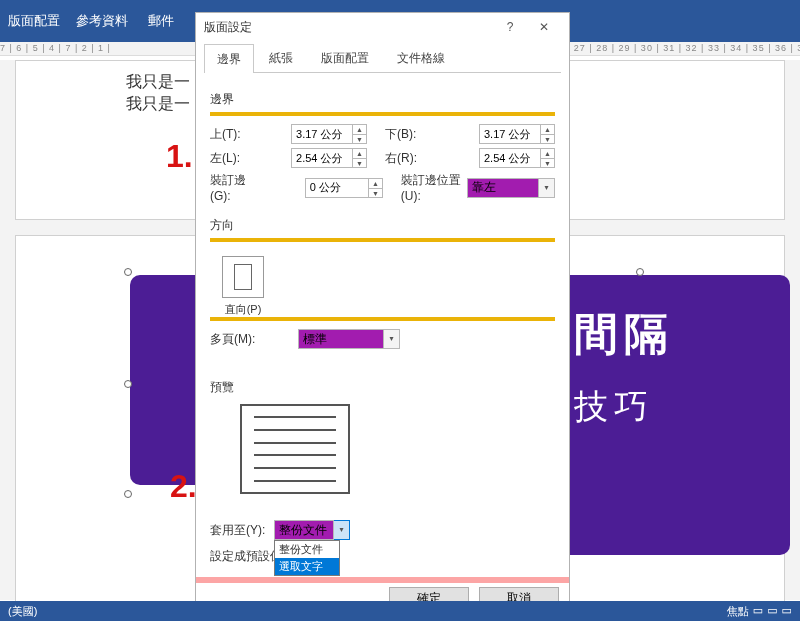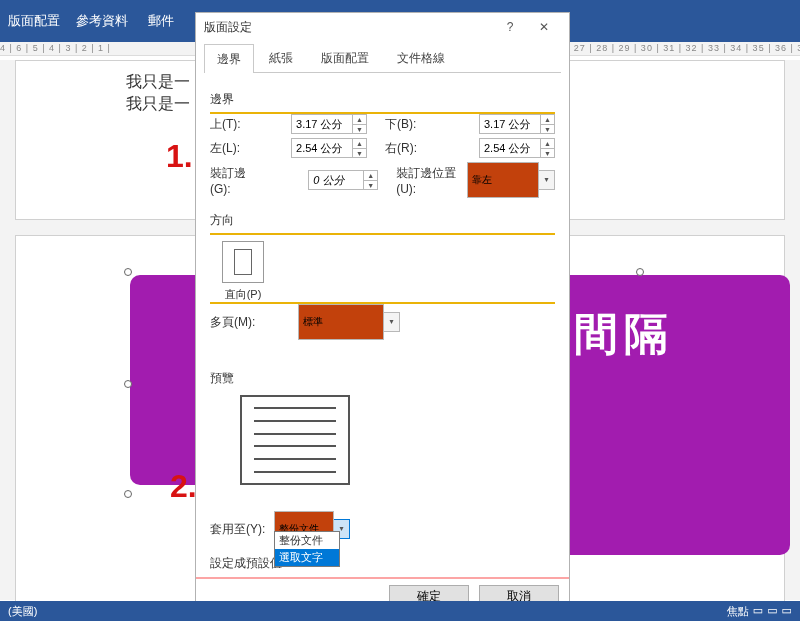--- a/index.html
+++ b/index.html
@@ -6,21 +6,21 @@
   body { margin: 0; width: 800px; height: 621px; background: #fff; overflow: hidden; position: relative; font-size: 12px; color: #333; }
 
   
   .ribbon { position: absolute; left: 0; top: 0; width: 800px; height: 42px; background: #2b579a; }
   .ribbon-label { position: absolute; top: 12px; color: #fff; font-size: 13px; }
   .ruler { position: absolute; left: 0; top: 42px; width: 800px; height: 14px; background: #f3f3f3; color: #888; font-size: 9px; letter-spacing: 1px; white-space: nowrap; overflow: hidden; padding-top: 1px; border-bottom: 1px solid #dcdcdc; }
   .doc { position: absolute; left: 0; top: 60px; width: 800px; height: 540px; background: #f3f3f3; }
   .page1 { position: absolute; left: 15px; top: 0; width: 770px; height: 160px; background: #fff; border: 1px solid #d0d0d0; }
   .page1-text { position: absolute; left: 110px; top: 10px; font-size: 16px; line-height: 22px; }
   .page2 { position: absolute; left: 15px; top: 175px; width: 770px; height: 370px; background: #fff; border: 1px solid #d0d0d0; }
-  .green-card { position: absolute; background: #a21caf; border-radius: 10px; color: #fff; }
+  .green-card { position: absolute; background: #4c1d95; border-radius: 10px; color: #fff; }
   .green-card.left { left: 130px; top: 275px; width: 140px; height: 210px; }
   .green-card.right { left: 560px; top: 275px; width: 230px; height: 280px; }
   .green-card .big { font-size: 44px; font-weight: 600; padding: 30px 0 0 14px; letter-spacing: 6px; }
   .green-card .mid { font-size: 34px; font-weight: 400; padding: 20px 0 0 14px; letter-spacing: 6px; }
   .sel-handle { position: absolute; width: 8px; height: 8px; background: #fff; border: 1px solid #666; border-radius: 50%; }
   .rot-handle { position: absolute; width: 18px; height: 18px; left: 305px; top: 280px; font-size: 16px; color: #888; }
 
   .annot { position: absolute; font-size: 32px; font-weight: 600; color: #d81313; font-family: Arial, sans-serif; }
   .annot-box { position: absolute; border: 4px solid #d81313; pointer-events: none; }
 
@@ -29,82 +29,83 @@
   .titlebar { height: 28px; display: flex; align-items: center; padding: 0 8px; background: #fff; }
   .titlebar .title { flex: 1; font-size: 12px; }
   .titlebar .wbtn { width: 34px; height: 24px; text-align: center; line-height: 24px; font-size: 12px; color: #555; cursor: pointer; }
 
   .tabs { display: flex; border-bottom: 1px solid #c9c9c9; margin: 2px 8px 0 8px; }
   .tab { padding: 6px 12px 5px 12px; font-size: 12px; color: #444; border: 1px solid transparent; border-bottom: none; margin-right: 2px; cursor: pointer; }
   .tab.active { border-color: #c9c9c9; background: #fff; position: relative; top: 1px; }
 
   .body { padding: 8px 14px 0 14px; }
   .group-label { font-size: 12px; margin: 10px 0 4px 0; }
-  .group { border-top: 2px solid #eab308; }
+  .group { border-top: 4px solid #eab308; padding-top: 8px; }
   .row { display: flex; align-items: center; margin-bottom: 4px; }
   .lab { width: 58px; font-size: 12px; }
   .lab2 { width: 80px; font-size: 12px; margin-left: 18px; }
   .spin { display: inline-flex; align-items: center; margin-left: 47px; }
   .spin input { width: 62px; height: 20px; border: 1px solid #b8b8b8; padding: 0 4px; font-size: 11px; }
   .spin .arrows { width: 14px; height: 20px; display: flex; flex-direction: column; border: 1px solid #b8b8b8; border-left: none; }
   .spin .arrows div { flex: 1; font-size: 7px; text-align: center; line-height: 9px; color: #555; cursor: pointer; }
   .spin .arrows div:first-child { border-bottom: 1px solid #b8b8b8; }
 
   .sel { position: relative; display: inline-flex; align-items: center; }
-  .sel input { width: 72px; height: 36px; border: 1px solid #b8b8b8; padding: 0 4px; font-size: 10px; background: #c2410c; }
+  .sel input { width: 72px; height: 20px; border: 1px solid #b8b8b8; padding: 0 4px; font-size: 12px; background: #a21caf; }
   .sel .btn { width: 16px; height: 20px; border: 1px solid #b8b8b8; border-left: none; text-align: center; line-height: 18px; font-size: 8px; color: #555; cursor: pointer; background: #f4f4f4; }
   .sel.open .btn { border-color: #0078d7; background: #cce4f7; }
   .sel .list { position: absolute; top: 20px; left: 0; width: 66px; background: #fff; border: 1px solid #7a7a7a; z-index: 5; }
   .sel .item { padding: 1px 4px; font-size: 11px; cursor: pointer; }
   .sel .item.hl { background: #0078d7; color: #fff; }
 
   .orient-wrap { display: flex; gap: 13px; padding: 6px 0 0 6px; }
   .orient { width: 54px; text-align: center; cursor: pointer; }
   .orient .box { width: 42px; height: 42px; margin: 0 auto 4px auto; border: 1px solid #999; background: #fff; display: flex; align-items: center; justify-content: center; }
   .orient.sel2 .box { border: 2px solid #2b72c4; }
   .orient .pg { border: 1px solid #666; background: #fff; }
   .pg.port { width: 18px; height: 26px; }
   .pg.land { width: 26px; height: 18px; }
   .orient .cap { font-size: 11px; }
 
   .preview-box { width: 110px; height: 90px; border: 2px solid #555; margin: 8px 0 0 30px; padding: 10px 12px; display: flex; flex-direction: column; justify-content: space-between; }
   .preview-box .ln { height: 2px; background: #555; }
 
-  .footer { position: absolute; left: 0; bottom: 0; width: 100%; height: 36px; border-top: 2px solid #fca5a5; display: flex; align-items: center; justify-content: flex-end; padding: 0 10px; gap: 10px; }
+  .footer { position: absolute; left: 0; bottom: 0; width: 100%; height: 36px; border-top: 6px solid #fca5a5; display: flex; align-items: center; justify-content: flex-end; padding: 0 10px; gap: 10px; }
   .pbtn { width: 80px; height: 22px; border: 1px solid #adadad; background: #e1e1e1; font-size: 12px; cursor: pointer; }
   .link { font-size: 12px; color: #333; cursor: pointer; }
 
   .statusbar { position: absolute; left: 0; bottom: 0; width: 800px; height: 20px; background: #2b579a; color: #fff; font-size: 11px; display: flex; align-items: center; padding: 0 8px; gap: 14px; }
   .statusbar .right { margin-left: auto; display: flex; gap: 4px; }
 </style>
 </head>
 <body>
 
 <div class="ribbon">
   <span class="ribbon-label" style="left:8px">版面配置</span>
   <span class="ribbon-label" style="left:76px">參考資料</span>
   <span class="ribbon-label" style="left:148px">郵件</span>
 </div>
 <div class="ruler">
-  <span>4 | 6 | 5 | 4 | 3 | 2 | 1 |</span>
+  <span>7 | 6 | 5 | 4 | 7 | 2 | 1 |</span>
   <span style="display:inline-block;width:400px"></span>
   <span>| 1 | 2 | 3 | 27 | 28 | 29 | 30 | 31 | 32 | 33 | 34 | 35 | 36 | 37 | 38 | 39 | 40 | 41 | 42</span>
 </div>
 <div class="doc">
   <div class="page1">
     <div class="page1-text">
       <div>我只是一</div>
       <div>我只是一</div>
     </div>
   </div>
   <div class="page2"></div>
 </div>
 <div class="green-card left"></div>
 <div class="green-card right">
   <div class="big">間隔</div>
+  <div class="mid">技巧</div>
 </div>
 
 <div class="sel-handle" style="left:124px; top:268px"></div>
 <div class="sel-handle" style="left:124px; top:490px"></div>
 <div class="sel-handle" style="left:636px; top:268px"></div>
 <div class="sel-handle" style="left:124px; top:380px"></div>
 <div class="rot-handle">⟳</div>
 
 <div class="annot" style="left:166px; top:138px">1.</div>
 <div class="annot-box" style="left:200px; top:170px; width:172px; height:96px"></div>
@@ -163,21 +164,21 @@
           <span class="arrows">
               <div>▲</div>
               <div>▼</div>
             </span>
         </span>
       </div>
 
       <div class="row">
         <span class="lab" style="width:68px"><span>裝訂邊(G):</span></span>
         <span class="spin">
-          <input style="width: 56px; font-style: italic;" value="0 公分">
+          <input style="width: 64px;" value="0 公分">
           <span class="arrows">
               <div>▲</div>
               <div>▼</div>
             </span>
         </span>
         <span class="lab2" style="width:94px"><span>裝訂邊位置(U):</span></span>
         <span class="sel">
           <input readonly="" value="靠左" style="">
           <span class="btn">▾</span>
         </span>

